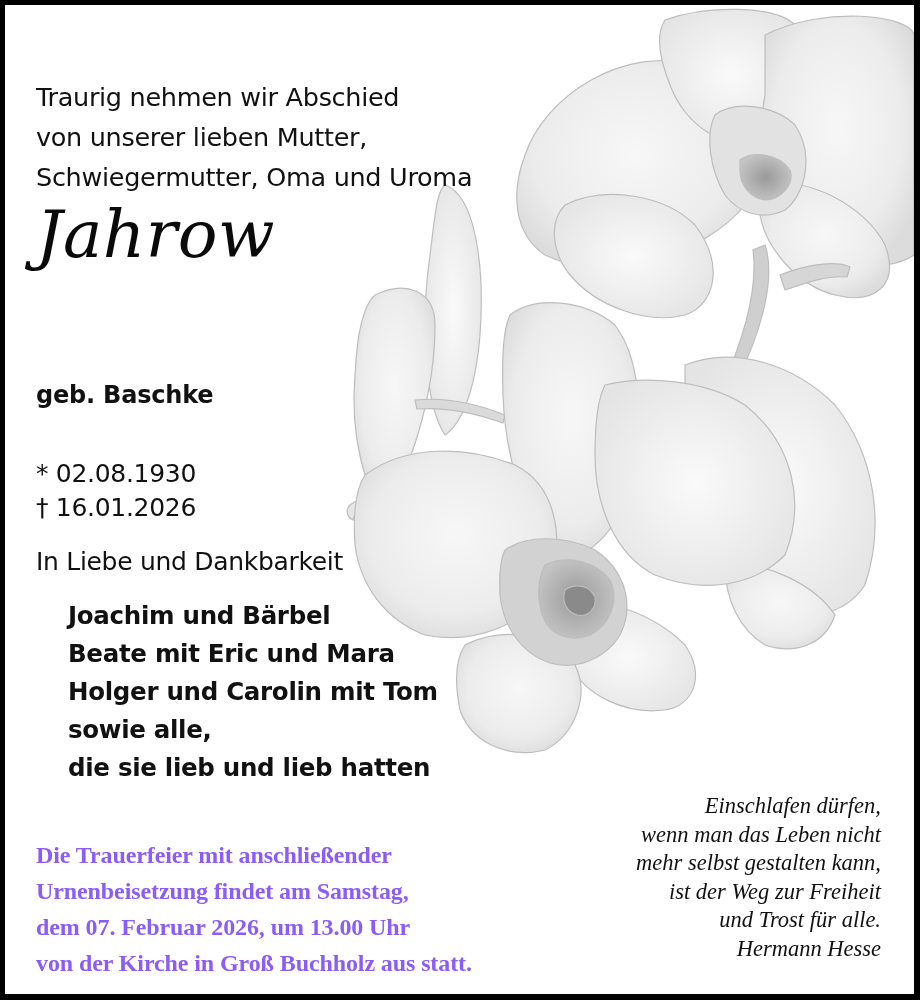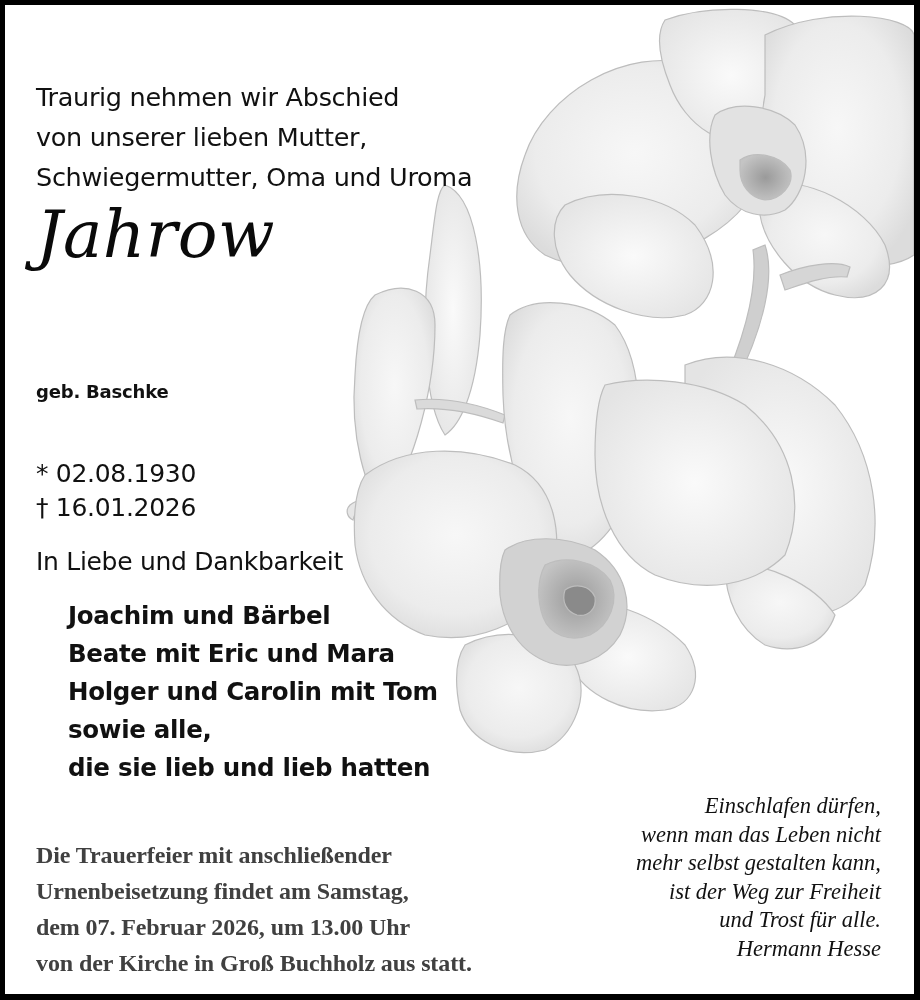--- a/index.html
+++ b/index.html
@@ -9,30 +9,30 @@
       background: #ffffff;
       border-top: 5px solid #000; border-left: 5px solid #000;
       border-right: 6px solid #000; border-bottom: 6px solid #000;
       overflow: hidden;
     }
     .orchid {
       position: absolute; left: 0; top: 0; width: 909px; height: 989px;
       pointer-events: none;
     }
     .sans { font-family: "DejaVu Sans", "Liberation Sans", sans-serif; color: #111; }
-    .serif { font-family: "Liberation Serif", "DejaVu Serif", serif; color: #404040; }
+    .serif { font-family: "Liberation Serif", "DejaVu Serif", serif; color: #8b5cf6; }
     .block { position: absolute; left: 31px; }
     .intro { top: 56px; font-size: 25.5px; line-height: 40px; letter-spacing: -0.3px; margin-top: 16px; }
     .intro div { white-space: nowrap; }
     .name {
       top: 186px; font-family: "DejaVu Serif", "Liberation Serif", serif; font-style: italic;
       font-size: 66px; line-height: 88px; color: #0a0a0a; letter-spacing: 0.5px;
     }
     .name div { white-space: nowrap; }
-    .born-name { top: 376px; font-size: 18px; font-weight: bold; letter-spacing: -0.2px; }
+    .born-name { top: 376px; font-size: 24px; font-weight: bold; letter-spacing: -0.2px; }
     .dates { top: 452px; font-size: 25px; line-height: 34px; letter-spacing: -0.3px; }
     .dates div { white-space: nowrap; }
     .thanks { top: 542px; font-size: 25px; letter-spacing: -0.3px; white-space: nowrap; }
     .family { top: 592px; font-size: 24.5px; line-height: 38px; font-weight: bold; letter-spacing: -0.3px; }
     .family div { white-space: nowrap; margin-left: 32px; }
     .ceremony { top: 832px; font-size: 24px; line-height: 36px; font-weight: bold; letter-spacing: -0.1px; }
     .ceremony div { white-space: nowrap; }
     .quote {
       position: absolute; right: 33px; top: 787px; text-align: right;
       font-family: "Liberation Serif", "DejaVu Serif", serif; font-style: italic;

